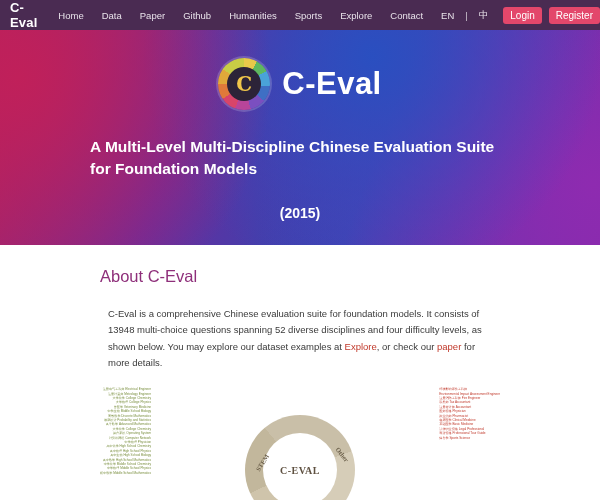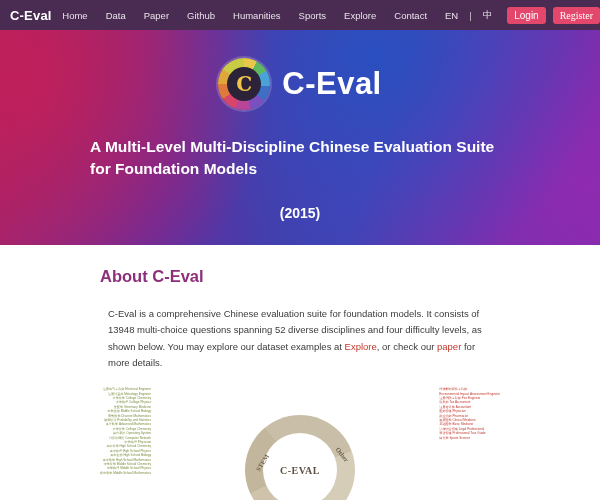--- a/index.html
+++ b/index.html
@@ -51,21 +51,21 @@
     color: #fff;
     border-radius: 3px;
     padding: 3px 7px;
     margin-left: 5px;
     white-space: nowrap;
     border: none;
     font-family: "Liberation Sans", sans-serif;
     cursor: pointer;
   }
   .nav-btn.login { background: #e3476b; }
-  .nav-btn.register { background: #e3476b; margin-right: -8px; font-family: Liberation Serif, serif; }
+  .nav-btn.register { background: #e3476b; margin-right: -8px; }
 
   
   .hero {
     height: 215px;
     background:
       radial-gradient(circle at 3% 22%, #c0205a 0%, rgba(192,32,90,0) 42%),
       radial-gradient(circle at 62% 12%, #2a4fc0 0%, rgba(42,79,192,0) 55%),
       radial-gradient(circle at 99% 72%, #8e2bb0 0%, rgba(142,43,176,0) 55%),
       linear-gradient(110deg, #b3215e 0%, #6b2c9c 32%, #2c49b5 62%, #7b2aa8 100%);
     display: flex;
@@ -137,21 +137,21 @@
     font-weight: bold;
   }
 
   
   .content {
     padding: 22px 100px 0 100px;
   }
   .section-title {
     color: #8e2f7a;
     font-size: 16.5px;
-    font-weight: bold;
+    font-weight: normal;
     margin: 0 0 20px 0;
   }
   .para {
     color: #3a3a3a;
     font-size: 9.5px;
     line-height: 1.72;
     margin: 8px;
   }
   .para a {
     color: #c0392b;

